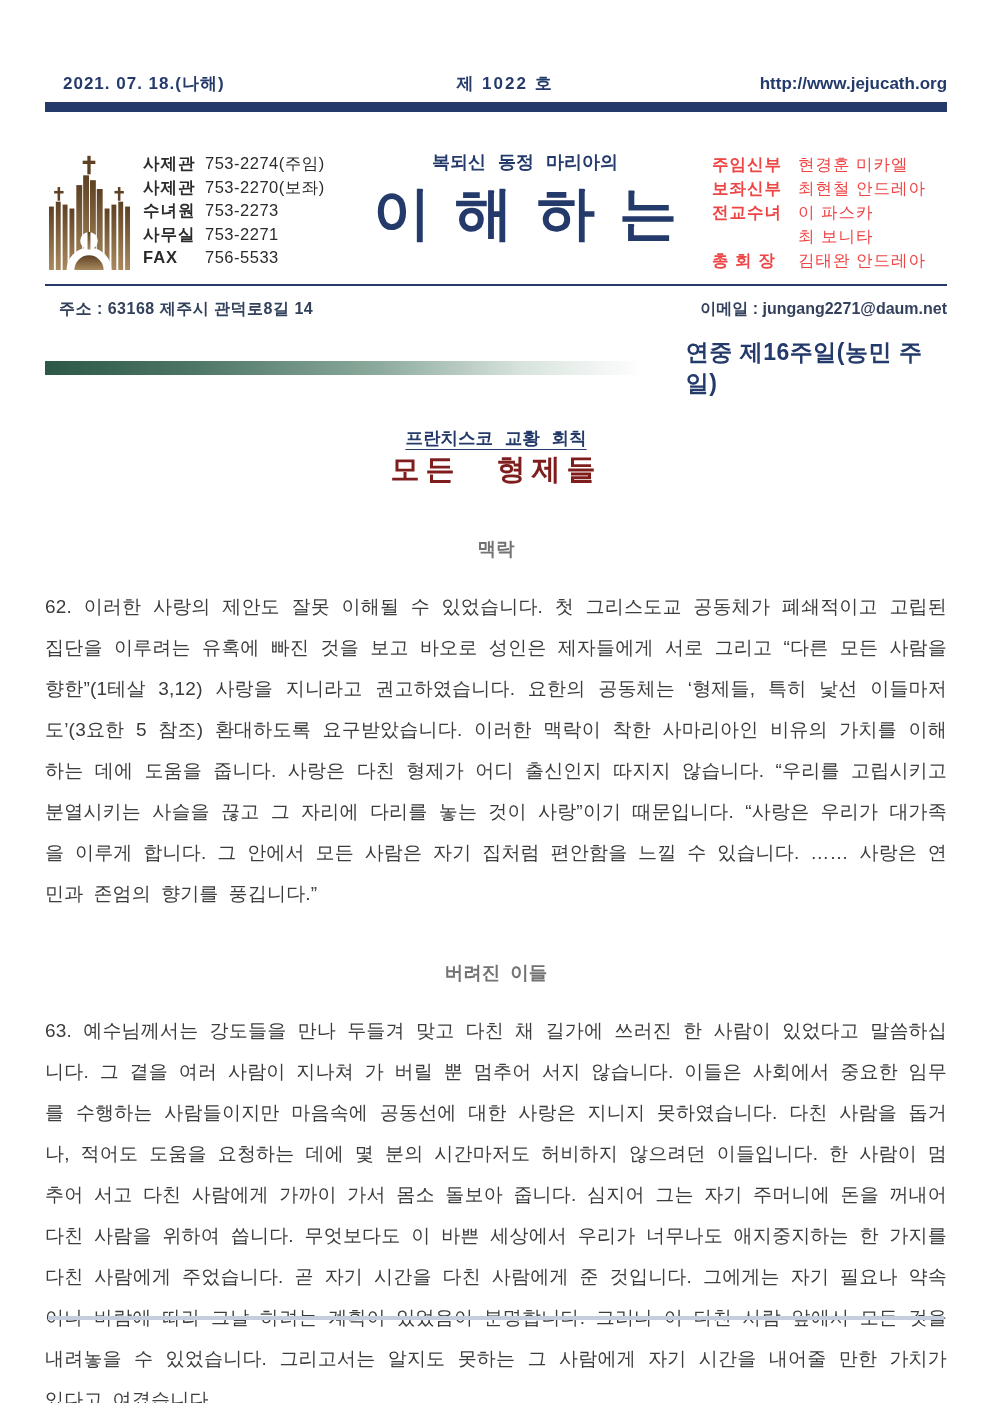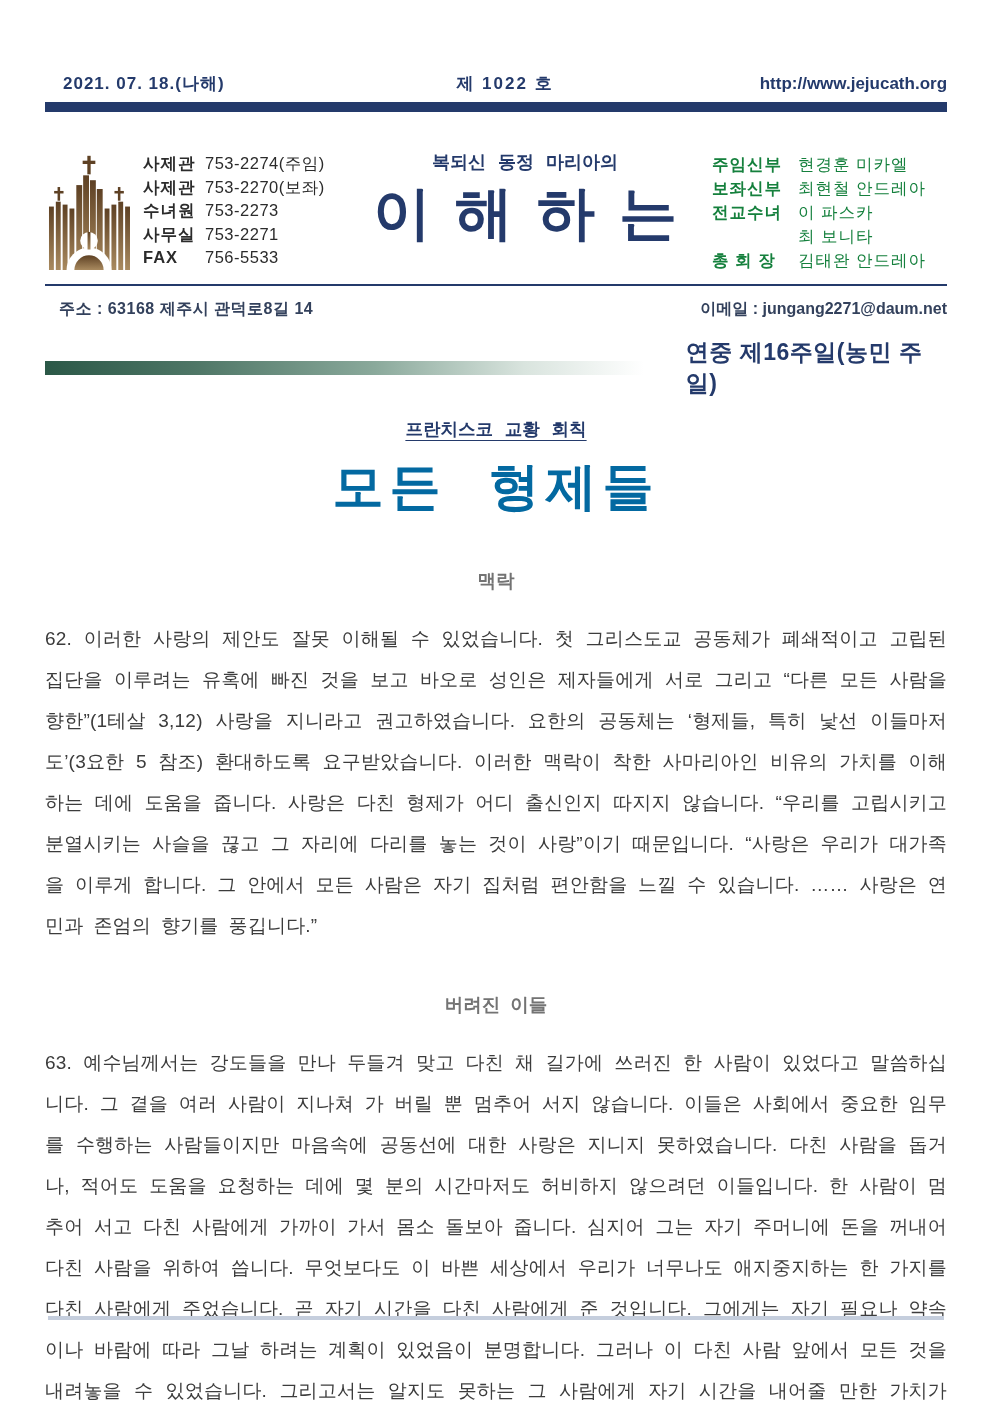--- a/index.html
+++ b/index.html
@@ -29,44 +29,44 @@
   .logo-wrap { width: 88px; flex: 0 0 88px; padding-top: 4px; }
   .contact-col { flex: 0 0 195px; margin-left: 10px; padding-top: 8px;
                  font-size: 16.5px; line-height: 23.5px; color: #2b2b2b; }
   .contact-row { display: flex; }
   .contact-label { font-weight: bold; width: 62px; letter-spacing: 1px; }
   .contact-value { letter-spacing: 0.5px; }
   .center-col { flex: 1; text-align: center; color: #243a6b; padding-top: 6px; }
   .subtitle { font-size: 18px; font-weight: bold; line-height: 24px; word-spacing: 7px; }
   .main-title { font-size: 58px; font-weight: bold; letter-spacing: 24px; padding-left: 24px;
                 margin-top: 6px; line-height: 66px; }
-  .staff-col { flex: 0 0 235px; padding-top: 8px; font-size: 16.5px; line-height: 24px; color: #15803d; }
+  .staff-col { flex: 0 0 235px; padding-top: 8px; font-size: 16.5px; line-height: 24px; color: #ef4444; }
   .staff-row { display: flex; }
   .staff-role { font-weight: bold; width: 86px; letter-spacing: 1px; }
   .staff-name { letter-spacing: 1px; }
 
   .thin-line { margin-top: 10px; height: 2px; background: #243a6b; }
 
   
   .addr-row { display: flex; justify-content: space-between; margin-top: 13px;
               font-size: 16px; font-weight: 600; color: #33415c; }
   .addr-row .addr { padding-left: 14px; letter-spacing: 0.5px; }
 
   
   .week-row { display: flex; align-items: center; margin-top: 17px; gap: 42px; }
   .green-bar { width: 615px; height: 14px;
                background: linear-gradient(to right, #2b5847 0%, #4e7666 25%, #8aa99b 55%, #d9e4de 80%, #ffffff 100%); }
   .week-title { margin-left: auto; font-size: 23px; font-weight: bold; color: #243a6b; letter-spacing: 0.5px; }
 
   
-  .kicker { margin-top: 18px; text-align: center; font-size: 17.5px; font-weight: bold;
+  .kicker { margin-top: 27px; text-align: center; font-size: 17.5px; font-weight: bold;
             color: #243a6b; word-spacing: 7px; }
   .kicker span { text-decoration: underline; text-underline-offset: 5px; }
-  .art-title { margin-top: 12px; text-align: center; font-size: 51px; font-weight: bold;
-               color: #0369a1; letter-spacing: 6px; word-spacing: 22px; }
+  .art-title { margin-top: 0; text-align: center; font-size: 29px; font-weight: bold;
+               color: #7f1d1d; letter-spacing: 6px; word-spacing: 22px; }
   .sec-heading { margin-top: 46px; text-align: center; font-size: 18.5px; font-weight: bold;
                  color: #737373; word-spacing: 5px; }
   .para { margin-top: 25px; font-size: 19px; line-height: 41px; color: #3c3c3c;
           text-align: justify; word-spacing: 4.5px; letter-spacing: 0.2px; }
 
   .footer-line { position: absolute; left: 48px; right: 48px; top: 1316px;
                  height: 4px; background: #c5cedd; }
 </style>
 </head>
 <body>

